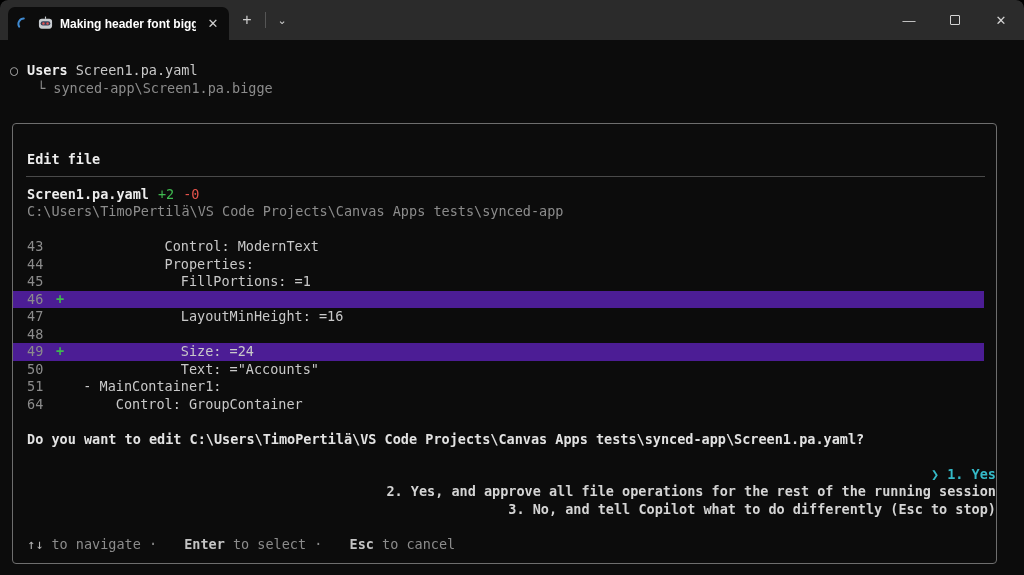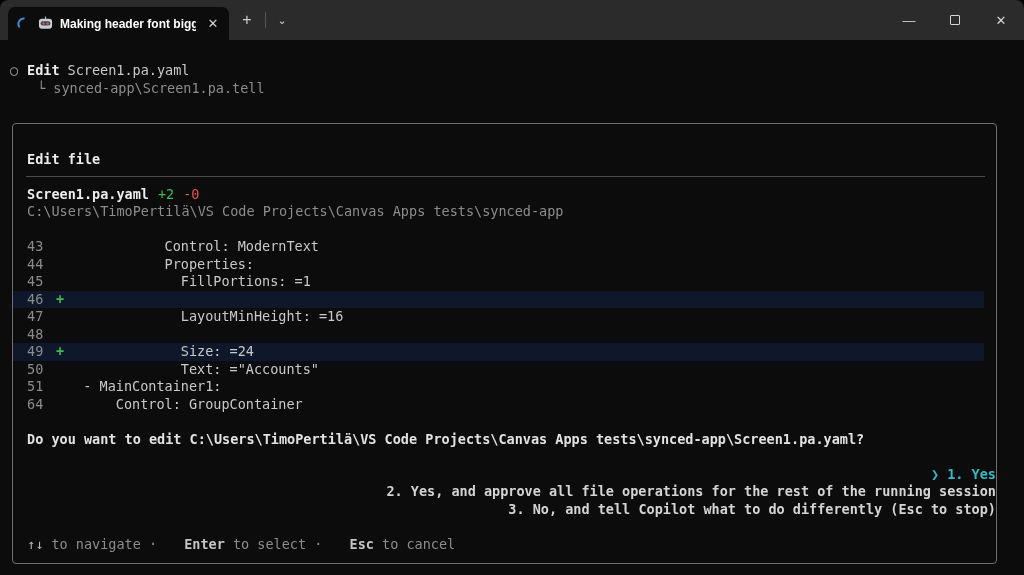--- a/index.html
+++ b/index.html
@@ -78,21 +78,21 @@
   .panel-title { padding-left: 14px; font-weight: 700; color: #ededed; }
   .panel-hr { height: 1px; background: #4a4a4a; margin: 7px 11px 9px 13px; }
   .file-line { padding-left: 14px; }
   .file-name { font-weight: 700; color: #ededed; }
   .additions { color: #3fb950; margin-left: 9px; }
   .deletions { color: #e5534b; margin-left: 9px; }
   .dir-line { padding-left: 14px; color: #8c8c8c; white-space: pre; }
   .spacer { height: 17.5px; }
 
   .diff-row { display: flex; height: 17.5px; margin-right: 12px; }
-  .diff-row.added { background: #0f172a; }
+  .diff-row.added { background: #4c1d95; }
   .ln { padding-left: 14px; width: 43px; color: #8c8c8c; flex: 0 0 auto; }
   .mark { width: 11px; color: #3fb950; font-weight: 700; flex: 0 0 auto; }
   .code { white-space: pre; color: #c9c9c9; }
 
   .question { padding-left: 14px; font-weight: 700; color: #e2e2e2; white-space: pre; }
   .opt-row { padding-left: 14px; white-space: pre; font-weight: 700; color: #d4d4d4; height: 17.5px; text-align: right; }
   .opt-row.selected { color: #35bac8; }
 
   .hints { padding-left: 14px; color: #8c8c8c; white-space: pre; }
   .hints .keys { color: #b3b3b3; }
@@ -134,24 +134,24 @@
         </span>
       <span class="win-btn">✕</span>
     </div>
   </div>
 
   <div class="content">
 
     <div class="session">
       <div class="session-l1">
         <span class="session-bullet">○</span>
-        <span class="session-action">Edit</span>
+        <span class="session-action">Users</span>
         <span class="session-file">Screen1.pa.yaml</span>
       </div>
-      <div class="session-l2">└ synced-app\Screen1.pa.tell</div>
+      <div class="session-l2">└ synced-app\Screen1.pa.bigge</div>
     </div>
 
     <div class="panel">
       <div class="panel-title">Edit file</div>
       <div class="panel-hr"></div>
 
       <div class="file-line">
         <span class="file-name">Screen1.pa.yaml</span><span class="additions">+2</span><span class="deletions">-0</span>
       </div>
       <div class="dir-line">C:\Users\TimoPertilä\VS Code Projects\Canvas Apps tests\synced-app</div>

